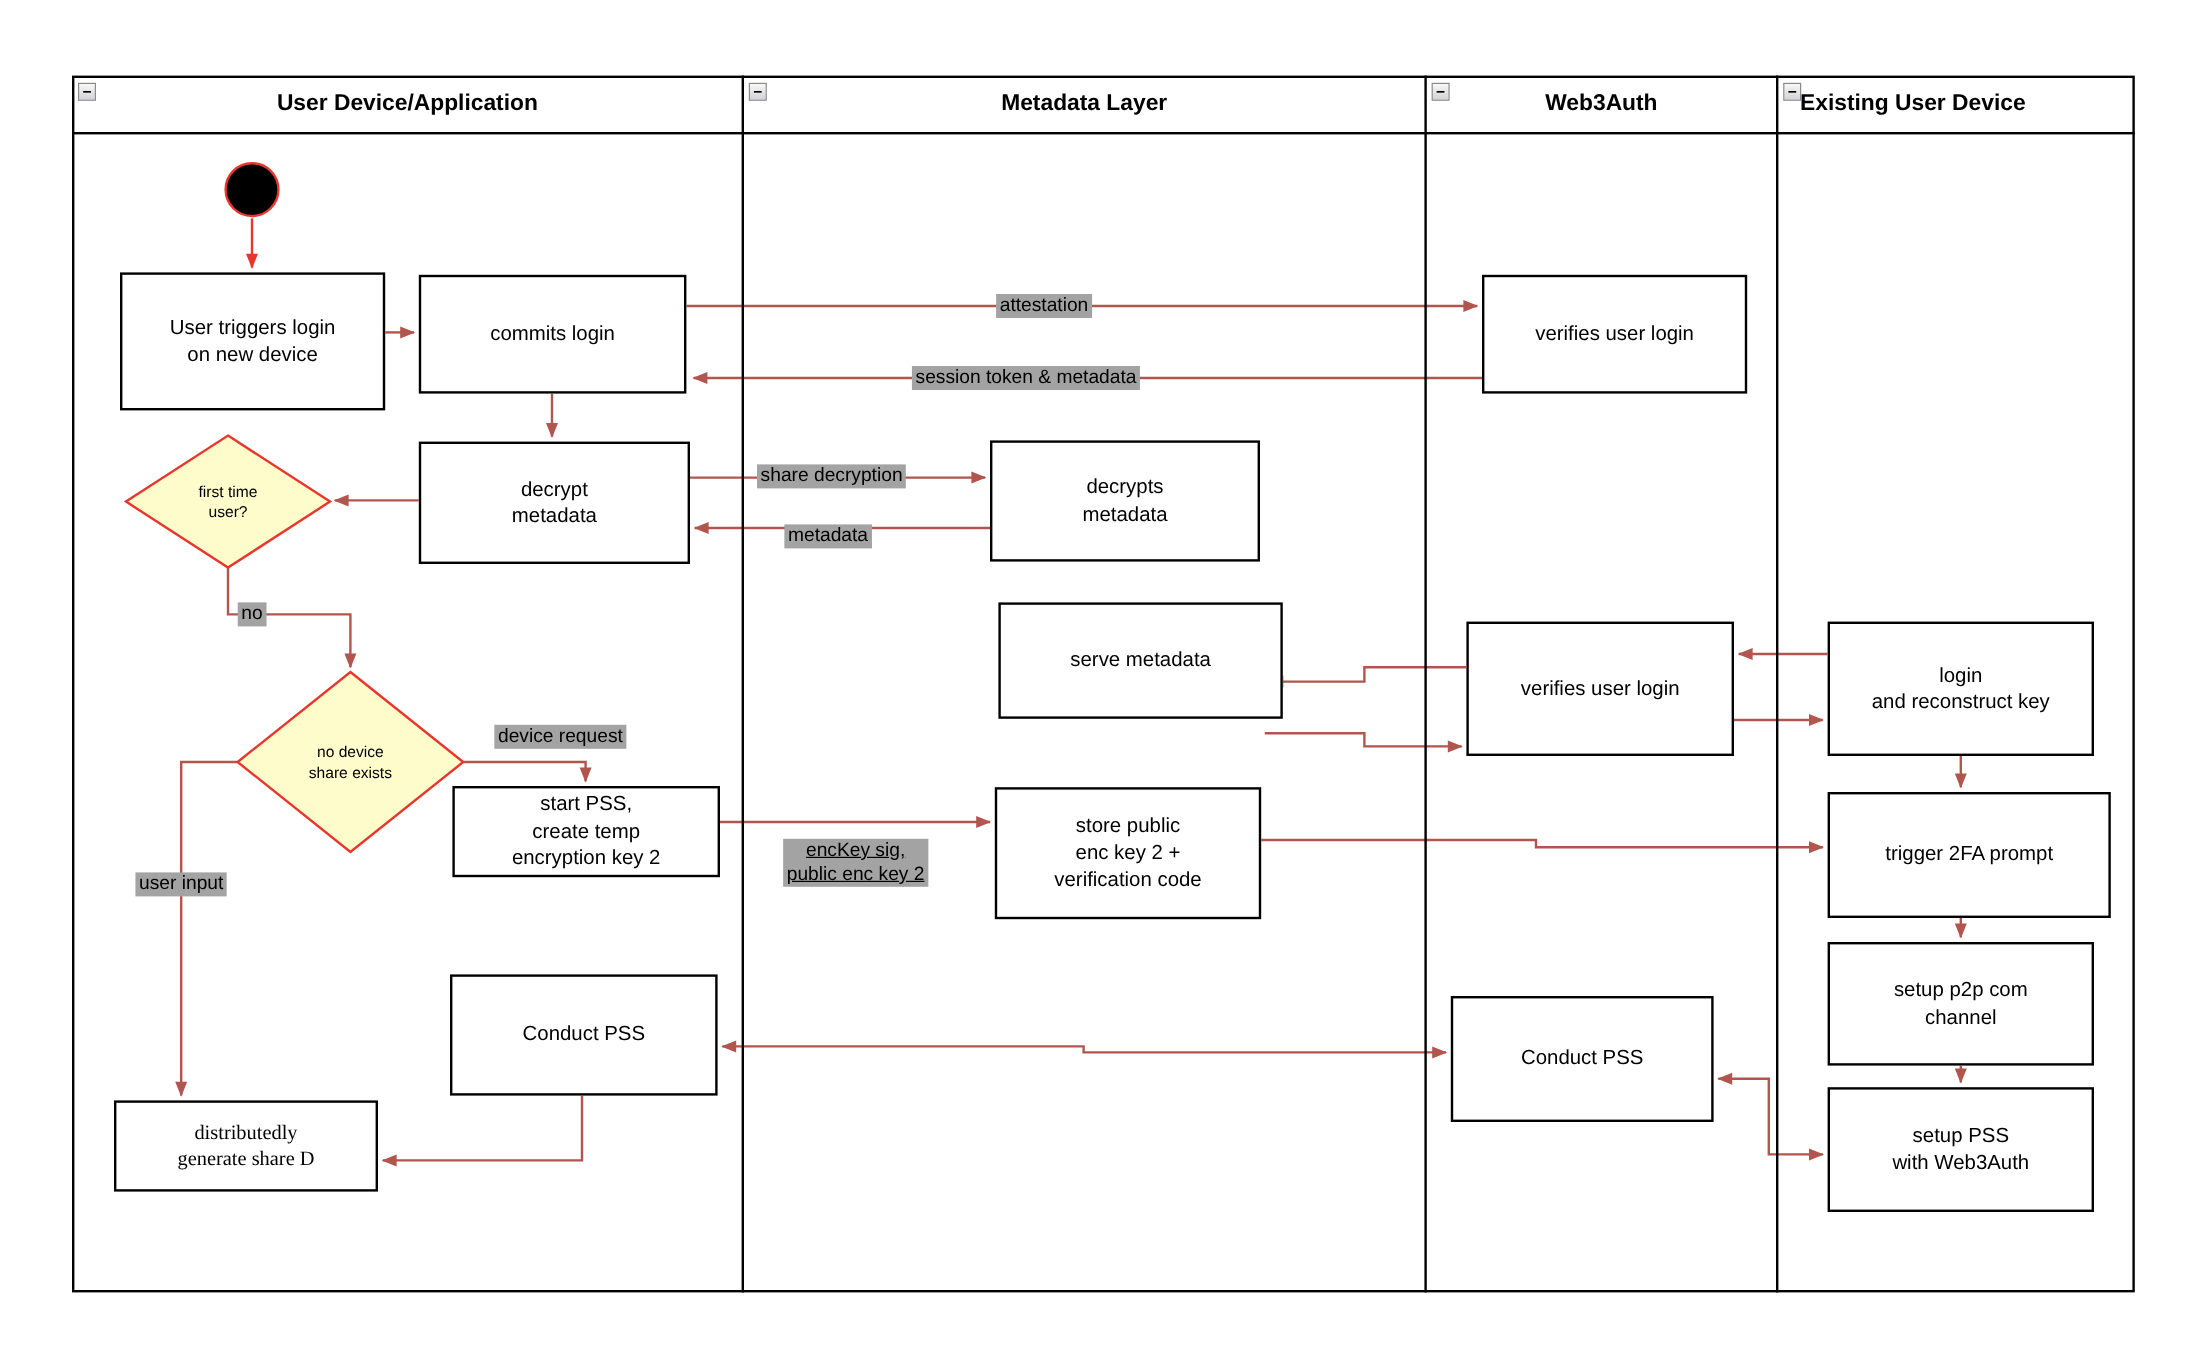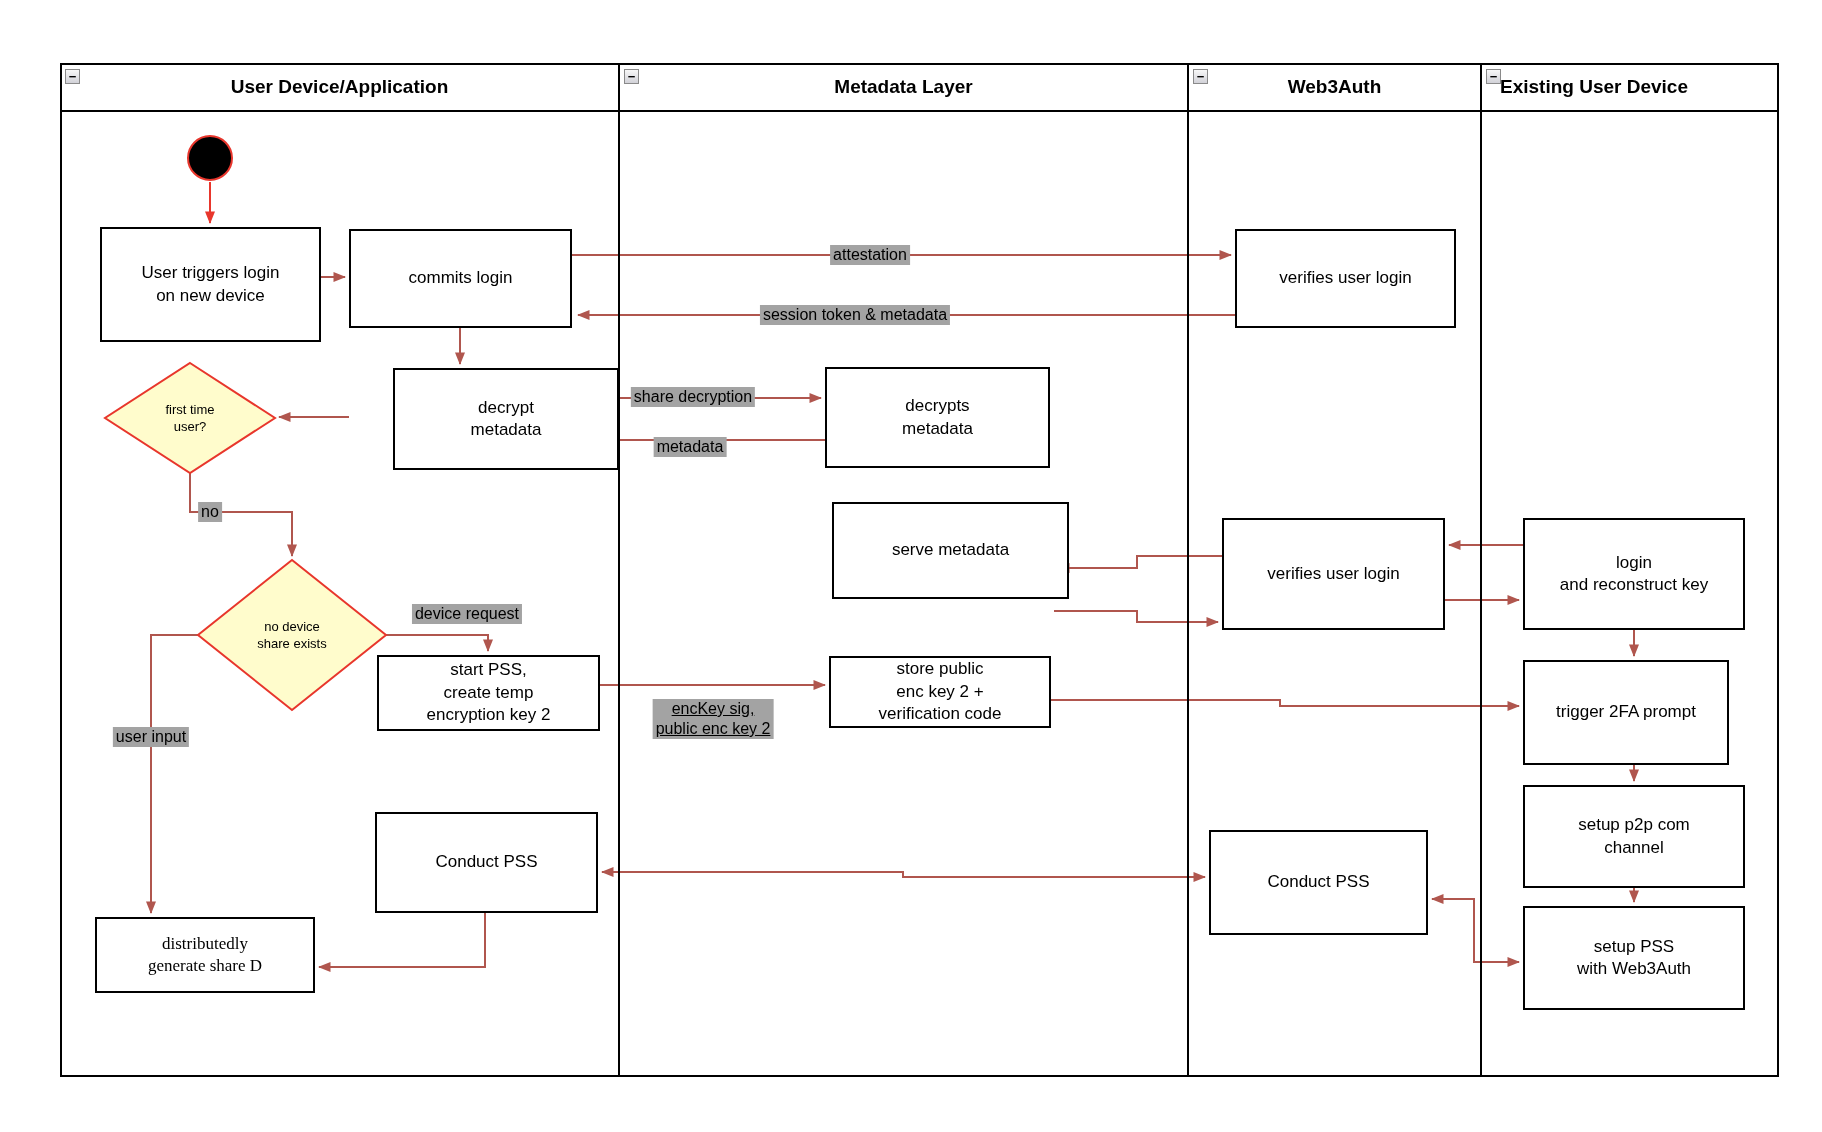--- a/index.html
+++ b/index.html
@@ -89,44 +89,44 @@
       <div class="lane-divider" style="left: 1480px; top: 63px; height: 1014px;"></div>
       <div class="lane-header align-left" style="left: 1481px; top: 63px; width: 298px; height: 47px;">
         <div class="collapse-icon">−</div>
         <span>Existing User Device</span>
       </div>
     </div>
   <div id="node-layer">
       <div class="node-box" style="left: 100px; top: 227px; width: 221px; height: 115px;">User triggers login
 on new device</div>
       <div class="node-box" style="left: 349px; top: 229px; width: 223px; height: 99px;">commits login</div>
-      <div class="node-box" style="left: 349px; top: 368px; width: 226px; height: 102px; margin-left: 44px;">decrypt
+      <div class="node-box" style="left: 349px; top: 368px; width: 226px; height: 102px;">decrypt
 metadata</div>
       <div class="diamond-label" style="left: 105px; top: 363px; width: 170px; height: 110px;">first time
 user?</div>
       <div class="diamond-label" style="left: 198px; top: 560px; width: 188px; height: 150px;">no device
 share exists</div>
       <div class="node-box" style="left: 377px; top: 655px; width: 223px; height: 76px;">start PSS,
 create temp
 encryption key 2</div>
       <div class="node-box" style="left: 375px; top: 812px; width: 223px; height: 101px;">Conduct PSS</div>
       <div class="node-box" style="left: 95px; top: 917px; width: 220px; height: 76px; font-family: Liberation Serif, serif;">distributedly
 generate share D</div>
       <div class="node-box" style="left: 825px; top: 367px; width: 225px; height: 101px;">decrypts
 metadata</div>
       <div class="node-box" style="left: 832px; top: 502px; width: 237px; height: 97px;">serve metadata</div>
-      <div class="node-box" style="left: 829px; top: 656px; width: 222px; height: 72px;">store public
+      <div class="node-box" style="left: 829px; top: 656px; width: 222px; height: 110px;">store public
 enc key 2 +
 verification code</div>
       <div class="node-box" style="left: 1235px; top: 229px; width: 221px; height: 99px;">verifies user login</div>
       <div class="node-box" style="left: 1222px; top: 518px; width: 223px; height: 112px;">verifies user login</div>
       <div class="node-box" style="left: 1209px; top: 830px; width: 219px; height: 105px;">Conduct PSS</div>
       <div class="node-box" style="left: 1523px; top: 518px; width: 222px; height: 112px;">login
 and reconstruct key</div>
-      <div class="node-box" style="left: 1523px; top: 660px; width: 206px; height: 105px;">trigger 2FA prompt</div>
+      <div class="node-box" style="left: 1523px; top: 660px; width: 236px; height: 105px;">trigger 2FA prompt</div>
       <div class="node-box" style="left: 1523px; top: 785px; width: 222px; height: 103px;">setup p2p com
 channel</div>
       <div class="node-box" style="left: 1523px; top: 906px; width: 222px; height: 104px;">setup PSS
 with Web3Auth</div>
     </div>
   <div id="label-layer">
       <div class="edge-label" style="left: 870px; top: 255px;">attestation</div>
       <div class="edge-label" style="left: 855px; top: 315px;">session token &amp; metadata</div>
       <div class="edge-label" style="left: 693px; top: 397px;">share decryption</div>
       <div class="edge-label" style="left: 690px; top: 447px;">metadata</div>

